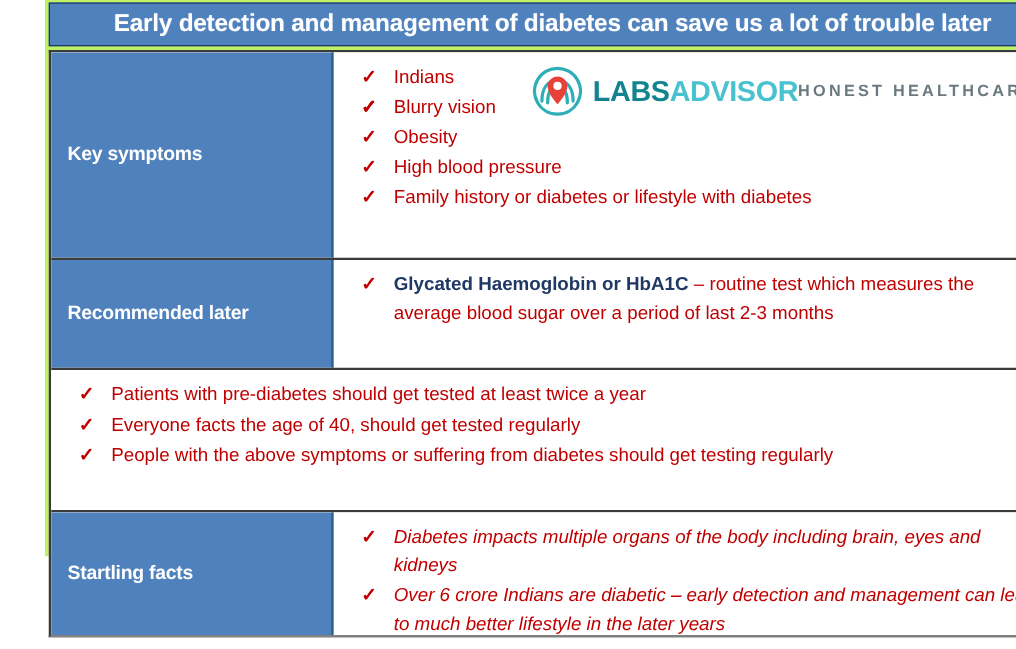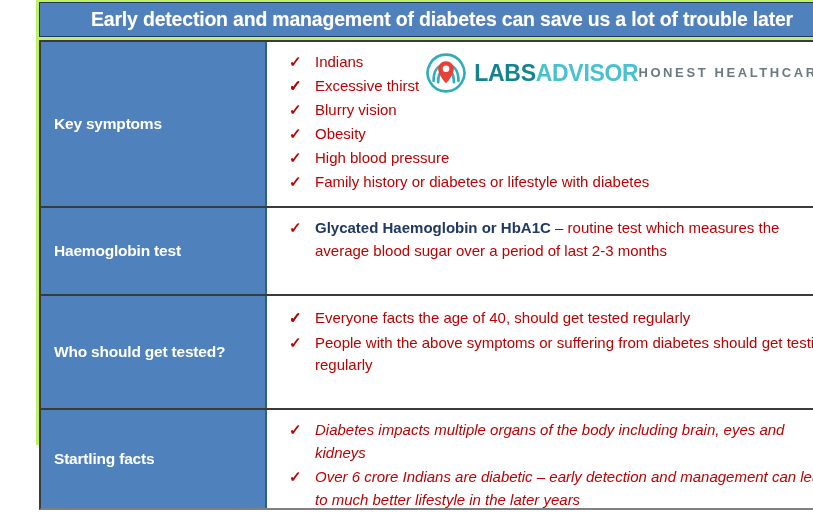--- a/index.html
+++ b/index.html
@@ -186,21 +186,21 @@
   <div class="table">
 
     <div class="row row-symptoms">
       <div class="label-cell">
         <span class="label-text">Key symptoms</span>
       </div>
       <div class="content-cell">
         <ul class="checks">
           <li><span class="tick">✓</span><span>Indians</span></li>
           <li><span class="tick">✓</span></li>
-          <li><span class="tick">✓</span><span>Excessive thirst</span></li>
+          <li><span class="tick">✓</span></li>
           <li><span class="tick">✓</span><span>Blurry vision</span></li>
           <li><span class="tick">✓</span><span>Obesity</span></li>
           <li><span class="tick">✓</span><span>High blood pressure</span></li>
           <li><span class="tick">✓</span><span>Family history or diabetes or lifestyle with diabetes</span></li>
         </ul>
 
         <div class="logo">
           <span>
             <svg class="logo-mark" viewBox="0 0 64 64" xmlns="http://www.w3.org/2000/svg" aria-hidden="true">
               <path d="M32 4 A28 28 0 1 1 31.99 4 Z" fill="none" stroke="#2FAEB8" stroke-width="4"></path>
@@ -213,38 +213,35 @@
           <span class="logo-word-wrap">
             <span class="logo-word"><span class="logo-labs">LABS</span><span class="logo-advisor">ADVISOR</span></span>
             <span class="logo-tag">HONEST HEALTHCARE</span>
           </span>
         </div>
       </div>
     </div>
 
     <div class="row row-test">
       <div class="label-cell">
-        <span class="label-text">Haemoglobin test</span>
+        <span class="label-text">Recommended later</span>
       </div>
       <div class="content-cell">
         <ul class="checks">
           <li>
             <span class="tick">✓</span><span class="hba1c">Glycated Haemoglobin or HbA1C</span><span> – routine test which measures the average blood sugar over a period of last 2-3 months</span>
           </li>
         </ul>
       </div>
     </div>
 
     <div class="row row-who">
-      <div class="label-cell">
-        <span class="label-text">Who should get tested?</span>
-      </div>
-      <div class="content-cell">
-        <ul class="checks">
-          <li><span class="tick">✓</span></li>
+      <div class="content-cell">
+        <ul class="checks">
+          <li><span class="tick">✓</span><span>Patients with pre-diabetes should get tested at least twice a year</span></li>
           <li><span class="tick">✓</span><span>Everyone facts the age of 40, should get tested regularly</span></li>
           <li><span class="tick">✓</span><span>People with the above symptoms or suffering from diabetes should get testing regularly</span></li>
         </ul>
       </div>
     </div>
 
     <div class="row row-facts">
       <div class="label-cell">
         <span class="label-text">Startling facts</span>
       </div>

